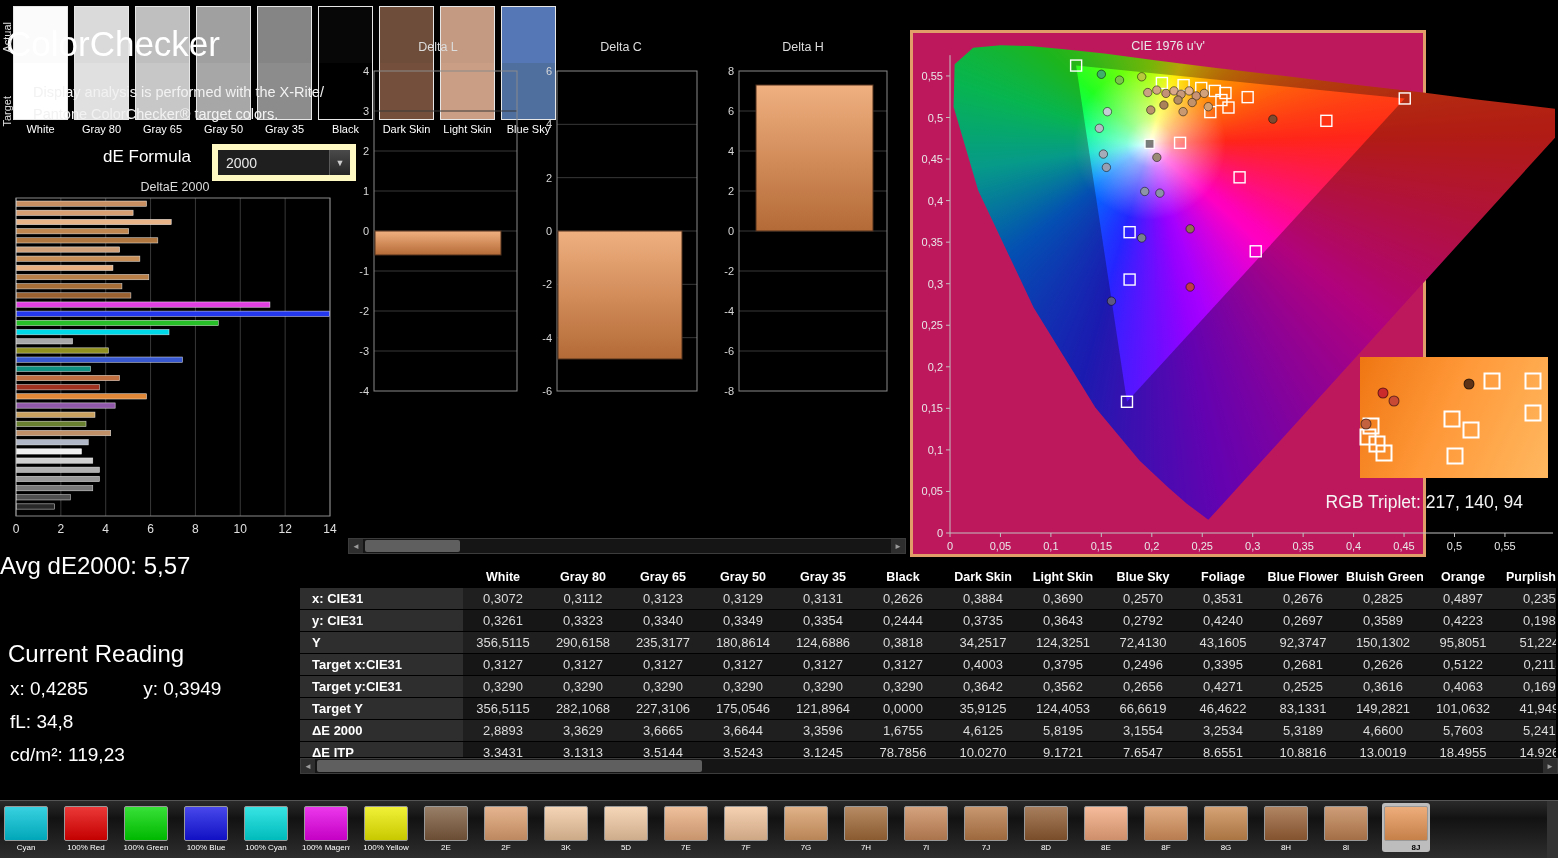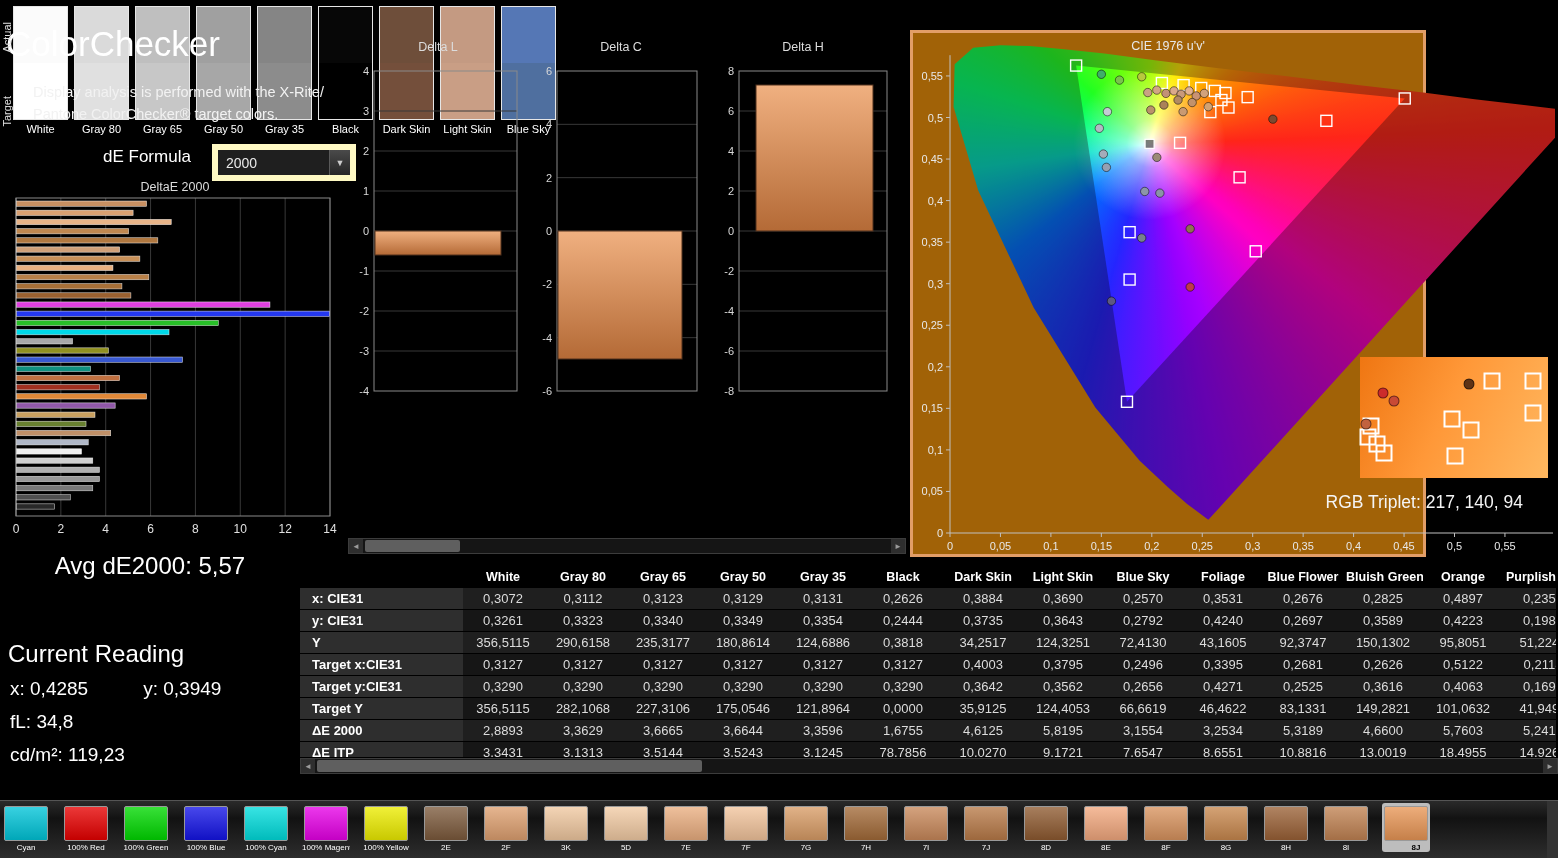--- a/index.html
+++ b/index.html
@@ -30,39 +30,39 @@
   .patch-colors div{height:50%;}
   .patch-label{text-align:center;font-size:11px;color:#fff;margin-top:3px;white-space:nowrap;}
   
   .hscroll{display:flex;align-items:stretch;background:#1e1e1e;border:1px solid #3c3c3c;height:14px;}
   #strip-scroll{left:348px;top:538px;width:556px;}
   #table-scroll{left:300px;top:758px;width:1256px;}
   .scroll-arrow{width:14px;font-size:8px;color:#9a9a9a;display:flex;align-items:center;justify-content:center;background:#2e2e2e;cursor:pointer;}
   .scroll-track{flex:1;position:relative;background:#151515;}
   .scroll-thumb{position:absolute;top:1px;bottom:1px;background:#5f5f5f;border-radius:2px;cursor:pointer;}
   
-  #cie-panel{left:910px;top:30px;width:516px;height:527px;border:3px solid #e29e68;background:#a16207;box-sizing:border-box;}
+  #cie-panel{left:910px;top:30px;width:516px;height:527px;border:3px solid #e29e68;background:#be185d;box-sizing:border-box;}
   #cie-title{position:absolute;left:0;top:6px;width:100%;text-align:center;font-size:12.5px;color:#e8e8e8;z-index:5;}
   #cie-content{position:relative;width:642px;height:521px;overflow:hidden;}
   .cie-fill{
     background:
       radial-gradient(circle at 31.4% 22%, rgba(255,255,255,.95) 0%, rgba(255,255,255,.5) 4%, rgba(255,255,255,0) 13%),
       conic-gradient(from 0deg at 31.4% 22%,
         #9dff00 0deg,#ffe000 22deg,#ff8c00 48deg,#ff2418 88deg,#ff00b4 128deg,#9000ff 168deg,
         #2424ff 196deg,#0070ff 232deg,#00d8c0 262deg,#00ff6a 288deg,#20ff20 312deg,#9dff00 360deg);
   }
   .horseshoe{filter:brightness(.72) saturate(.95);}
   .gamut{filter:brightness(1.04);}
   .cie-inset{position:absolute;left:447px;top:324px;width:188px;height:121px;
      background:linear-gradient(115deg,#ef7612,#ff9838 45%,#ffb860);z-index:4;}
   .ins-sq{position:absolute;width:13px;height:13px;border:2px solid #fff;transform:translate(-50%,-50%);}
   .ins-ci{position:absolute;width:9px;height:9px;border-radius:50%;border:1px solid rgba(0,0,0,.5);transform:translate(-50%,-50%);}
   .rgb-label{position:absolute;left:290px;top:459px;width:320px;text-align:right;font-size:17.5px;color:#f5f5f5;z-index:5;}
   
-  .stat-big{left:0;top:552px;width:300px;text-align:center;font-size:24px;}
+  .stat-big{left:0;top:552px;width:300px;text-align:left;font-size:24px;}
   #stat-max{top:586px;}
   #stat-current{left:8px;top:640px;font-size:24px;width:320px;text-align:left;}
   .stat-small{left:10px;font-size:19px;}
   #stat-xy{top:678px;display:flex;gap:55px;}
   #stat-fl{top:711px;} #stat-cd{top:744px;}
   
   #measure-table{left:300px;top:565px;width:1256px;height:192px;overflow:hidden;}
   #measure-table table{border-collapse:collapse;table-layout:fixed;width:1283px;font-size:13px;}
   #measure-table th,#measure-table td{height:21px;padding:0 3px;white-space:nowrap;overflow:hidden;}
   #measure-table thead th{color:#fff;font-weight:bold;text-align:center;height:23px;font-size:12.5px;}

